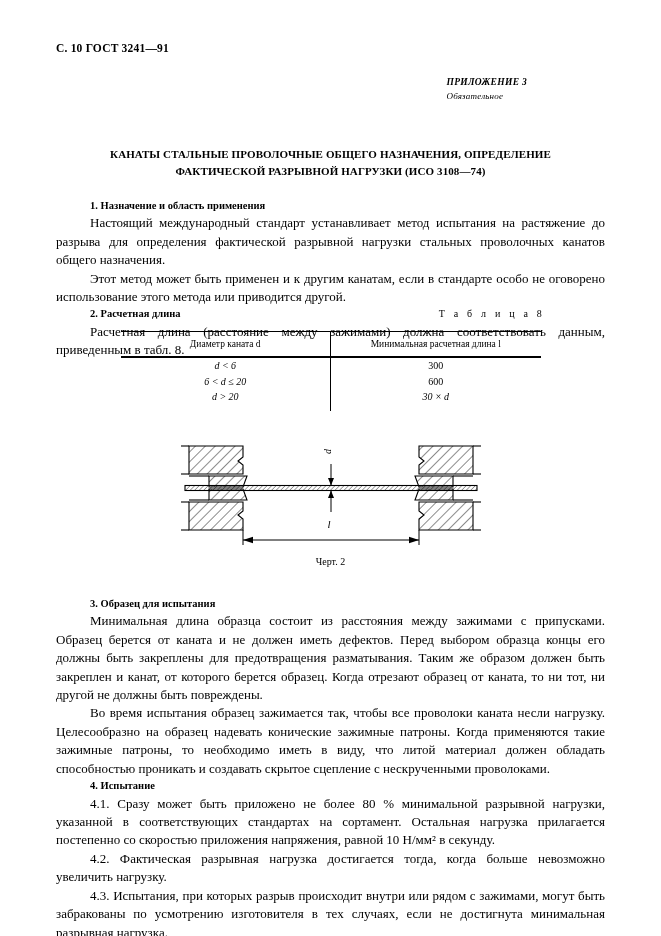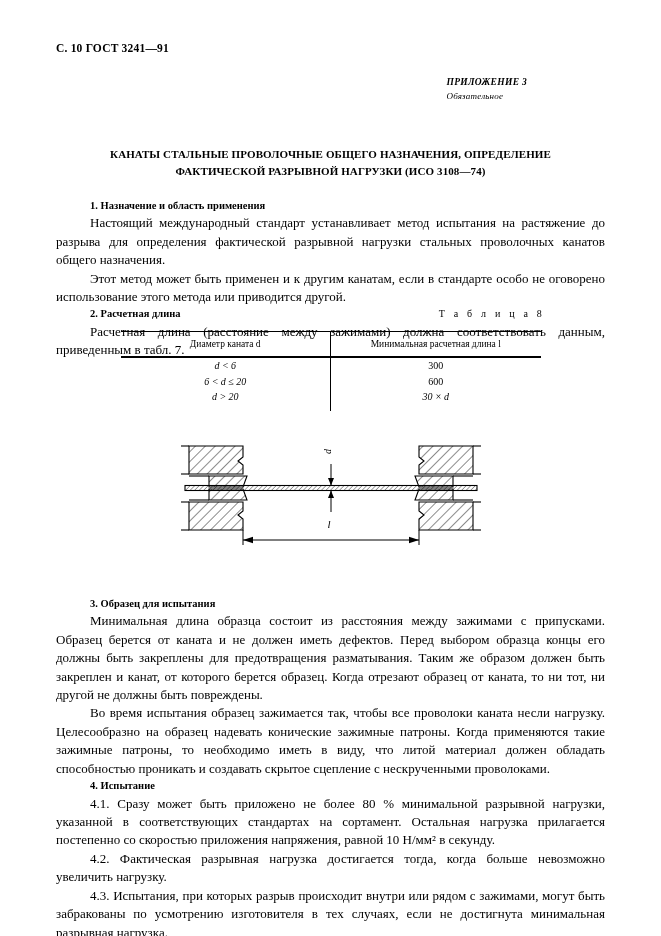--- a/index.html
+++ b/index.html
@@ -169,21 +169,21 @@
   <div class="doc-title">
     <div>КАНАТЫ СТАЛЬНЫЕ ПРОВОЛОЧНЫЕ ОБЩЕГО НАЗНАЧЕНИЯ, ОПРЕДЕЛЕНИЕ</div>
     <div>ФАКТИЧЕСКОЙ РАЗРЫВНОЙ НАГРУЗКИ (ИСО 3108—74)</div>
   </div>
 
   <div class="content">
     <div class="sec-head">1.  Назначение и область применения</div>
     <p class="para">Настоящий международный стандарт устанавливает метод испытания на растяжение до разрыва для определения фактической разрывной нагрузки стальных проволочных канатов общего назначения.</p>
     <p class="para">Этот метод может быть применен и к другим канатам, если в стандарте особо не оговорено использование этого метода или приводится другой.</p>
     <div class="sec-head">2.  Расчетная длина</div>
-    <p class="para">Расчетная длина (расстояние между зажимами) должна соответствовать данным, приведенным в табл. 7.</p>
+    <p class="para">Расчетная длина (расстояние между зажимами) должна соответствовать данным, приведенным в табл. 8.</p>
   </div>
 
   <div class="table-wrap">
     <div class="table-caption">Т а б л и ц а   8</div>
     <table class="gost">
       <thead>
         <tr>
           <th class="left-col">
             <span>Диаметр каната d</span>
           </th>
@@ -270,20 +270,21 @@
     </svg>
 
     <div style="position:relative; height:0;">
       <span style="position:absolute; left:50%; top:-104px; margin-left:-6px;
                    font-size:10px; font-style:italic;
                    transform:rotate(-90deg); display:inline-block;">d</span>
       <span style="position:absolute; left:50%; top:-32px; margin-left:-3px;
                    font-size:11px; font-style:italic;">l</span>
     </div>
 
+    <div class="fig-caption">Черт. 2</div>
   </div>
 
   <div class="content-lower">
     <div class="sec-head">3.  Образец для испытания</div>
     <p class="para">Минимальная длина образца состоит из расстояния между зажимами с припусками. Образец берется от каната и не должен иметь дефектов. Перед выбором образца концы его должны быть закреплены для предотвращения разматывания. Таким же образом должен быть закреплен и канат, от которого берется образец. Когда отрезают образец от каната, то ни тот, ни другой не должны быть повреждены.</p>
     <p class="para">Во время испытания образец зажимается так, чтобы все проволоки каната несли нагрузку. Целесообразно на образец надевать конические зажимные патроны. Когда применяются такие зажимные патроны, то необходимо иметь в виду, что литой материал должен обладать способностью проникать и создавать скрытое сцепление с нескрученными проволоками.</p>
     <div class="sec-head">4.  Испытание</div>
     <p class="para">4.1. Сразу может быть приложено не более 80 % минимальной разрывной нагрузки, указанной в соответствующих стандартах на сортамент. Остальная нагрузка прилагается постепенно со скоростью приложения напряжения, равной 10 Н/мм² в секунду.</p>
     <p class="para">4.2.  Фактическая разрывная нагрузка достигается тогда, когда больше невозможно увеличить нагрузку.</p>
     <p class="para">4.3.  Испытания, при которых разрыв происходит внутри или рядом с зажимами, могут быть забракованы по усмотрению изготовителя в тех случаях, если не достигнута минимальная разрывная нагрузка.</p>

